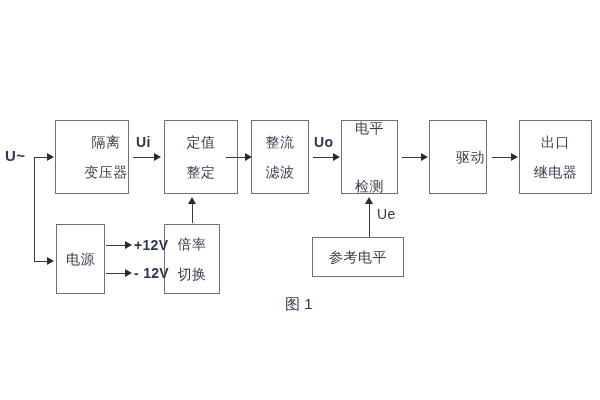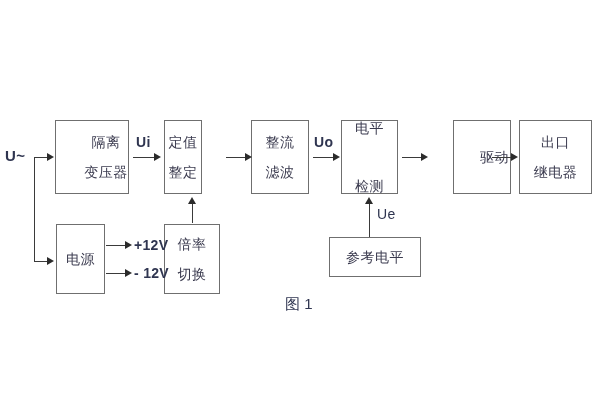--- a/index.html
+++ b/index.html
@@ -98,54 +98,54 @@
   <div class="hline" style="left:34px; top:157px; width:14px;"></div>
   <div class="arrow-r" style="left:47px; top:152.5px;"></div>
   <div class="hline" style="left:34px; top:261px; width:14px;"></div>
   <div class="arrow-r" style="left:47px; top:256.5px;"></div>
 
   <div class="box" style="left:55px; top:120px; width:74px; height:74px;padding-left:28px;">
     <span class="ln">隔离</span>
     <span class="ln">变压器</span>
   </div>
 
-  <div class="box" style="left:164px; top:120px; width:38px; height:74px;">
+  <div class="box" style="left:164px; top:120px; width:74px; height:74px;">
     <span class="ln">定值</span>
     <span class="ln">整定</span>
   </div>
 
   <div class="box" style="left:251px; top:120px; width:58px; height:74px;">
     <span class="ln">整流</span>
     <span class="ln">滤波</span>
   </div>
 
   <div class="box" style="left:341px; top:120px; width:57px; height:74px;justify-content:space-between;">
     <span class="ln">电平</span>
     <span class="ln">检测</span>
   </div>
 
-  <div class="box single" style="left:453px; top:120px; width:58px; height:74px;padding-left:25px;">
+  <div class="box single" style="left:429px; top:120px; width:58px; height:74px;padding-left:25px;">
     <span class="ln">驱动</span>
   </div>
 
   <div class="box" style="left:519px; top:120px; width:73px; height:74px;">
     <span class="ln">出口</span>
     <span class="ln">继电器</span>
   </div>
 
   <div class="box single" style="left:56px; top:224px; width:49px; height:70px;">
     <span class="ln">电源</span>
   </div>
 
   <div class="box" style="left:164px; top:224px; width:56px; height:70px;">
     <span class="ln">倍率</span>
     <span class="ln">切换</span>
   </div>
 
-  <div class="box single" style="left:329px; top:237px; width:92px; height:40px;">
+  <div class="box single" style="left:312px; top:237px; width:92px; height:40px;">
     <span class="ln">参考电平</span>
   </div>
 
   <div class="lbl sig" style="left:136px; top:135px; font-weight:bold;">Ui</div>
   <div class="hline" style="left:133px; top:157px; width:22px;"></div>
   <div class="arrow-r" style="left:154px; top:152.5px;"></div>
 
   <div class="hline" style="left:226px; top:157px; width:21px;"></div>
   <div class="arrow-r" style="left:245px; top:152.5px;"></div>
 

